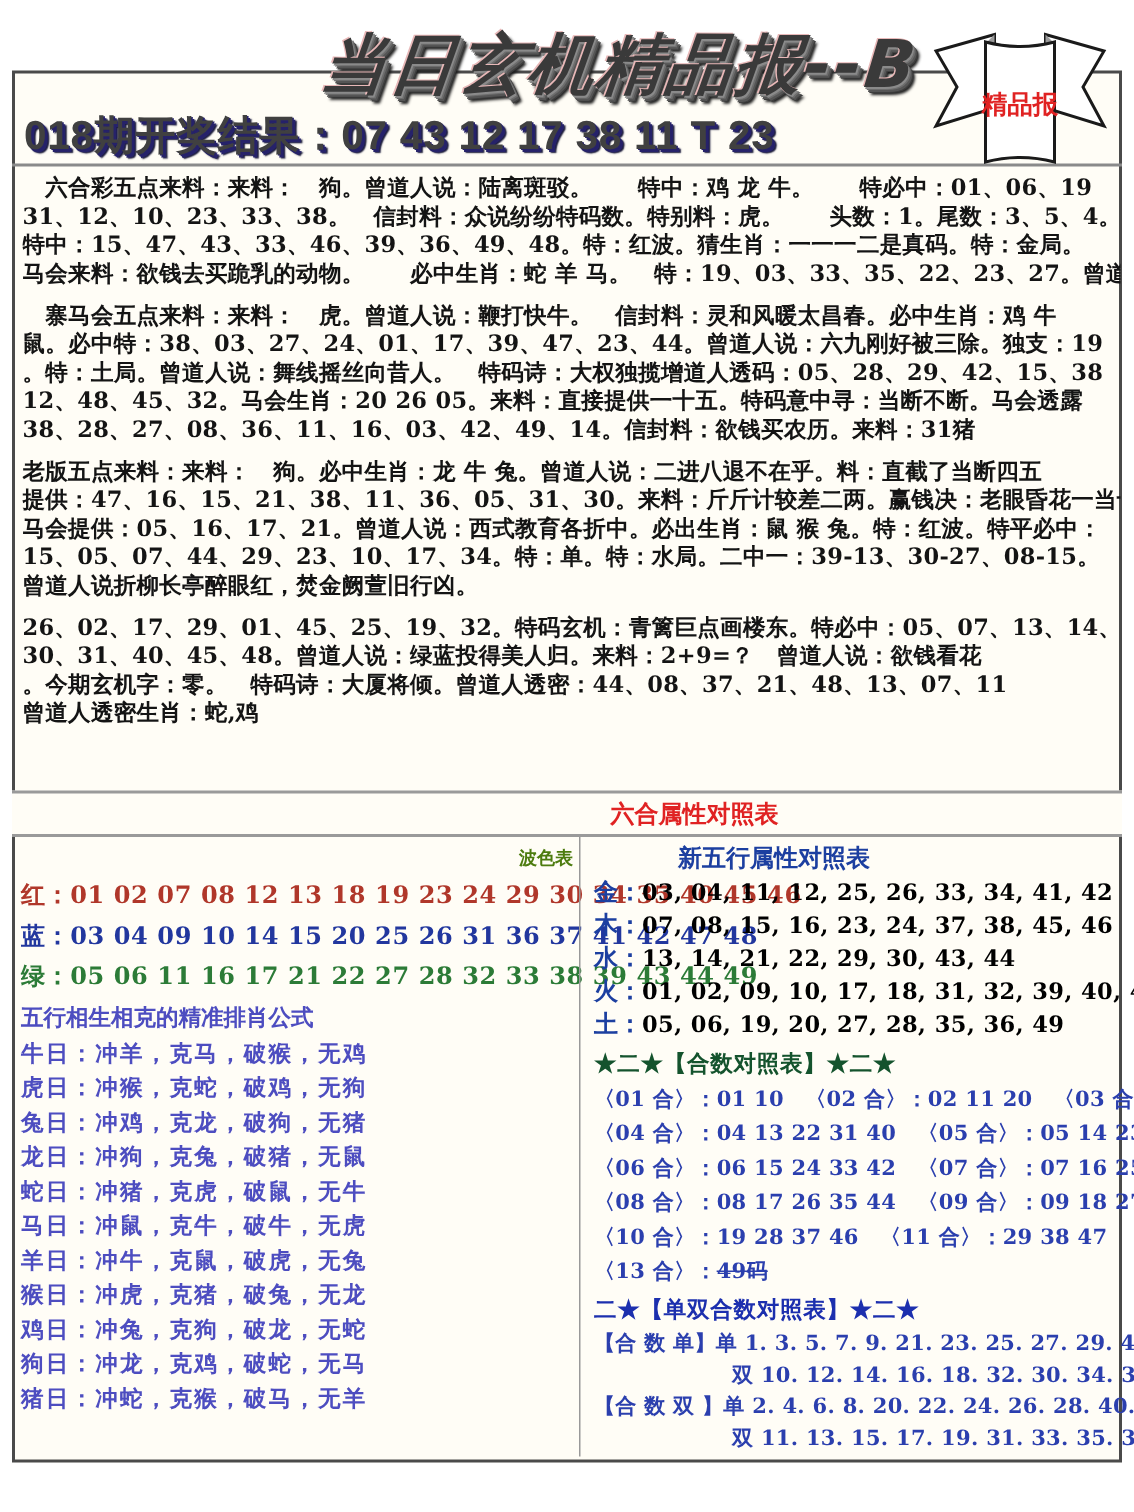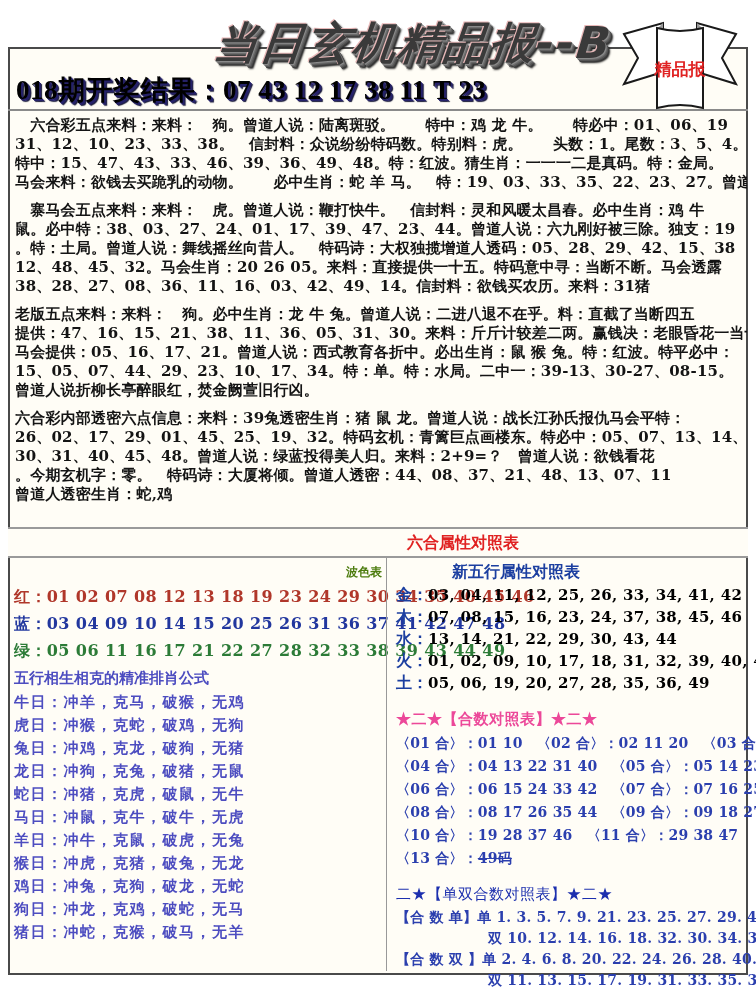--- a/index.html
+++ b/index.html
@@ -13,22 +13,22 @@
   }
   .title3d{
     position:absolute;left:214px;top:14px;z-index:6;white-space:nowrap;
     font-family:"DejaVu Sans", sans-serif;font-size:44px;font-weight:bold;font-style:italic;
     letter-spacing:2px;color:#3a3a3a;transform:skewX(-6deg);
     text-shadow:-1px -1px 0 #e8b8b8, 1px 1px 0 #8a8a8a, 2px 2px 0 #6d6d6d,
                 3px 3px 0 #555555, 4px 4px 0 #3d3d3d, 5px 5px 2px #1d1d1d;
   }
   .result{
     position:absolute;left:16px;top:72px;z-index:7;white-space:nowrap;
-    font-family:Liberation Serif, serif;font-size:27px;font-weight:bold;
-    color:#000000;letter-spacing:0.5px;
+    font-family:Liberation Sans, sans-serif;font-size:27px;font-weight:bold;
+    color:#404040;letter-spacing:0.5px;
     text-shadow:1px 1px 0 #26226a, 2px 2px 0 #26226a, 3px 3px 1px #1a1a3a;
   }
   .header-rule{position:absolute;left:8px;top:109px;width:740px;height:2px;background:#8a8a8a;z-index:3;}
   .ribbon{position:absolute;left:620px;top:20px;z-index:5;}
 
   .paras{position:absolute;left:15px;top:116px;width:732px;z-index:2;}
   .para{margin-bottom:9px;}
   .pline{
     font-size:15px;line-height:19px;font-weight:bold;color:#141414;
     white-space:pre;overflow:hidden;letter-spacing:0.2px;
@@ -49,24 +49,24 @@
   .wave.blue{color:#22379e;}
   .wave.green{color:#2c7b37;}
   .formula-title{color:#4d4dc0;font-size:15px;font-weight:bold;line-height:25px;margin-top:2px;}
   .fline{color:#4d4dc0;font-size:15px;font-weight:bold;line-height:23px;letter-spacing:1.5px;white-space:nowrap;}
 
   .col-right{position:absolute;left:396px;top:560px;width:350px;z-index:2;}
   .wx-title{color:#1c3fa0;font-size:16px;font-weight:bold;line-height:24px;padding-left:56px;white-space:nowrap;}
   .wx-row{line-height:22px;white-space:nowrap;}
   .wx-label{color:#1c3fa0;font-size:16px;font-weight:bold;}
   .wx-nums{color:#000000;font-size:15px;font-weight:bold;letter-spacing:0.3px;}
-  .hs-title{color:#ec4899;font-size:15px;font-weight:bold;line-height:26px;margin-top:12px;letter-spacing:0.5px;}
+  .hs-title{color:#14532d;font-size:15px;font-weight:bold;line-height:26px;margin-top:2px;letter-spacing:0.5px;}
   .hs-row{color:#2b3fae;font-size:14px;font-weight:bold;line-height:23px;white-space:nowrap;letter-spacing:0.2px;}
   .struck{text-decoration:line-through;}
-  .ds-title{color:#1c2fae;font-size:15px;font-weight:normal;line-height:26px;margin-top:11px;letter-spacing:0.5px;}
+  .ds-title{color:#1c2fae;font-size:15px;font-weight:bold;line-height:26px;margin-top:0;letter-spacing:0.5px;}
   .ds-row{color:#2b3fae;font-size:14px;font-weight:bold;line-height:21px;white-space:nowrap;letter-spacing:0.2px;}
   .ds-row.indent{padding-left:92px;}
 </style>
 </head>
 <body>
 
 <div class="border-box"></div>
 
 <div class="title3d">当日玄机精品报--B</div>
 
@@ -97,21 +97,20 @@
     <div class="pline">38、28、27、08、36、11、16、03、42、49、14。信封料：欲钱买农历。来料：31猪</div>
   </div>
   <div class="para">
     <div class="pline">老版五点来料：来料：　狗。必中生肖：龙 牛 兔。曾道人说：二进八退不在乎。料：直截了当断四五</div>
     <div class="pline">提供：47、16、15、21、38、11、36、05、31、30。来料：斤斤计较差二两。赢钱决：老眼昏花一当十。</div>
     <div class="pline">马会提供：05、16、17、21。曾道人说：西式教育各折中。必出生肖：鼠 猴 兔。特：红波。特平必中：</div>
     <div class="pline">15、05、07、44、29、23、10、17、34。特：单。特：水局。二中一：39-13、30-27、08-15。</div>
     <div class="pline">曾道人说折柳长亭醉眼红，焚金阙萱旧行凶。</div>
   </div>
   <div class="para">
-    <div class="pline">六合彩内部透密六点信息：来料：39兔透密生肖：猪 鼠 龙。曾道人说：战长江孙氏报仇马会平特：</div>
     <div class="pline">26、02、17、29、01、45、25、19、32。特码玄机：青篱巨点画楼东。特必中：05、07、13、14、27、</div>
     <div class="pline">30、31、40、45、48。曾道人说：绿蓝投得美人归。来料：2+9=？　曾道人说：欲钱看花</div>
     <div class="pline">。今期玄机字：零。　特码诗：大厦将倾。曾道人透密：44、08、37、21、48、13、07、11</div>
     <div class="pline">曾道人透密生肖：蛇,鸡</div>
   </div>
 </div>
 
 <div class="banner">六合属性对照表</div>
 <div class="vdiv"></div>
 

